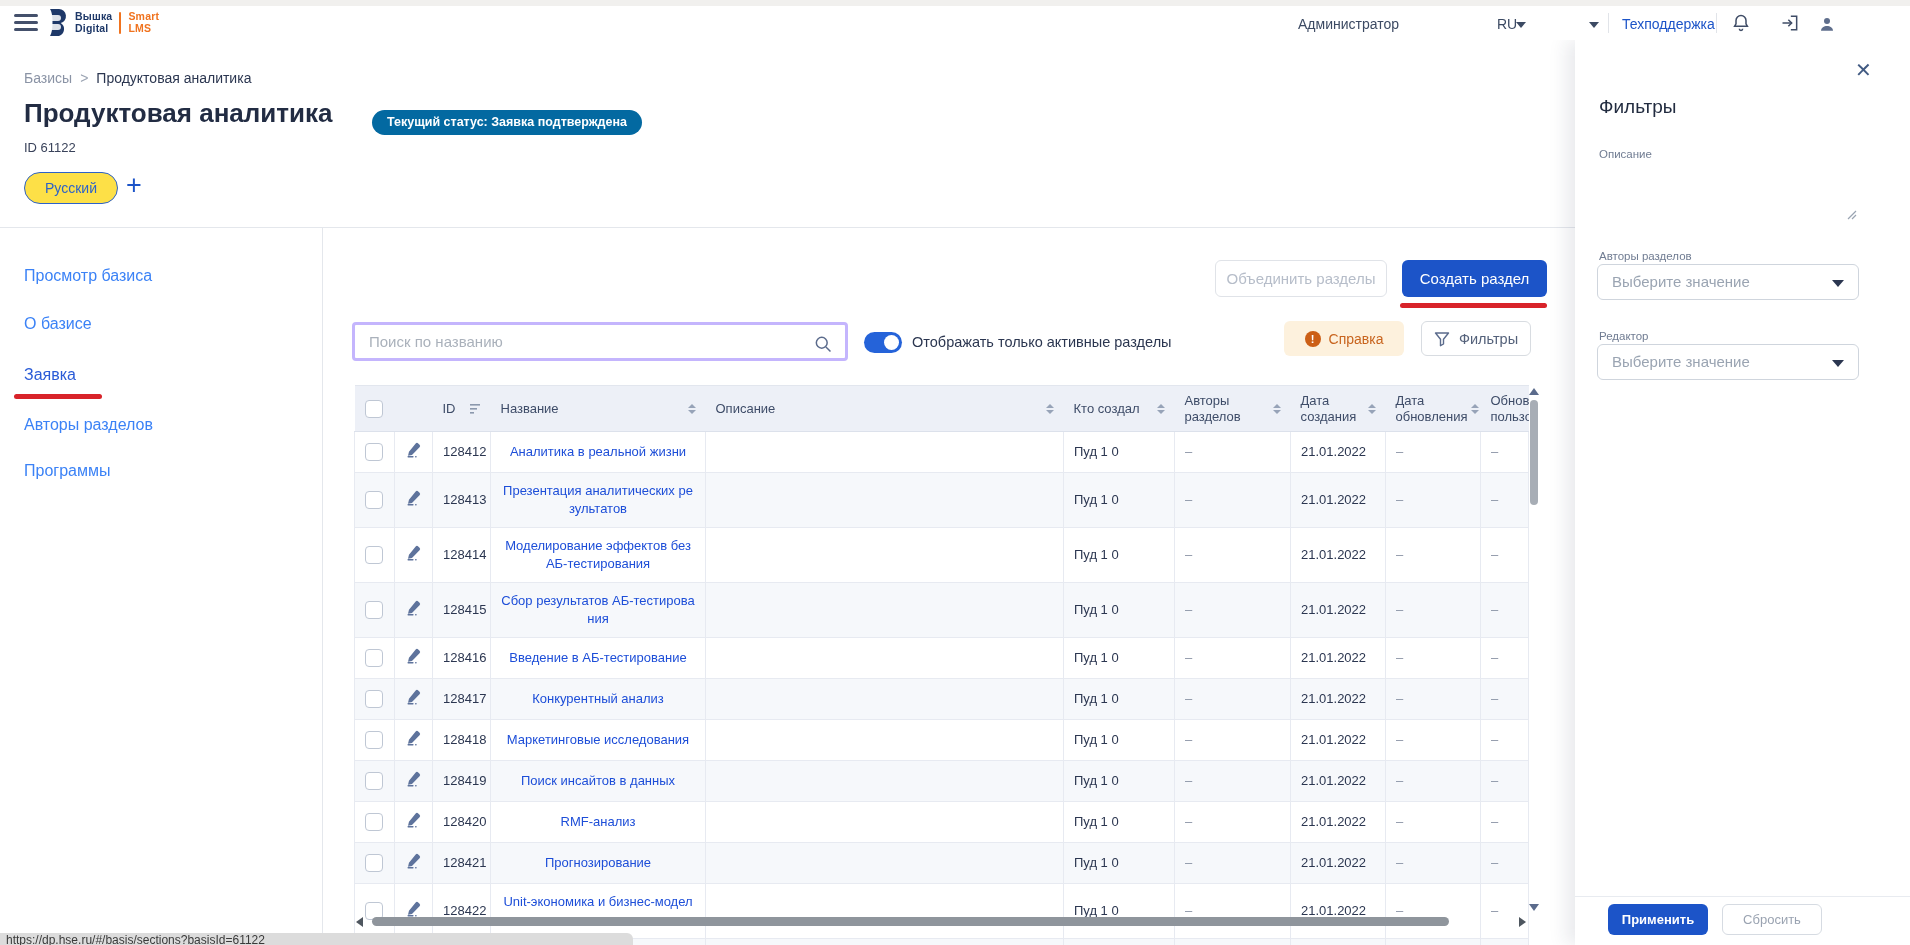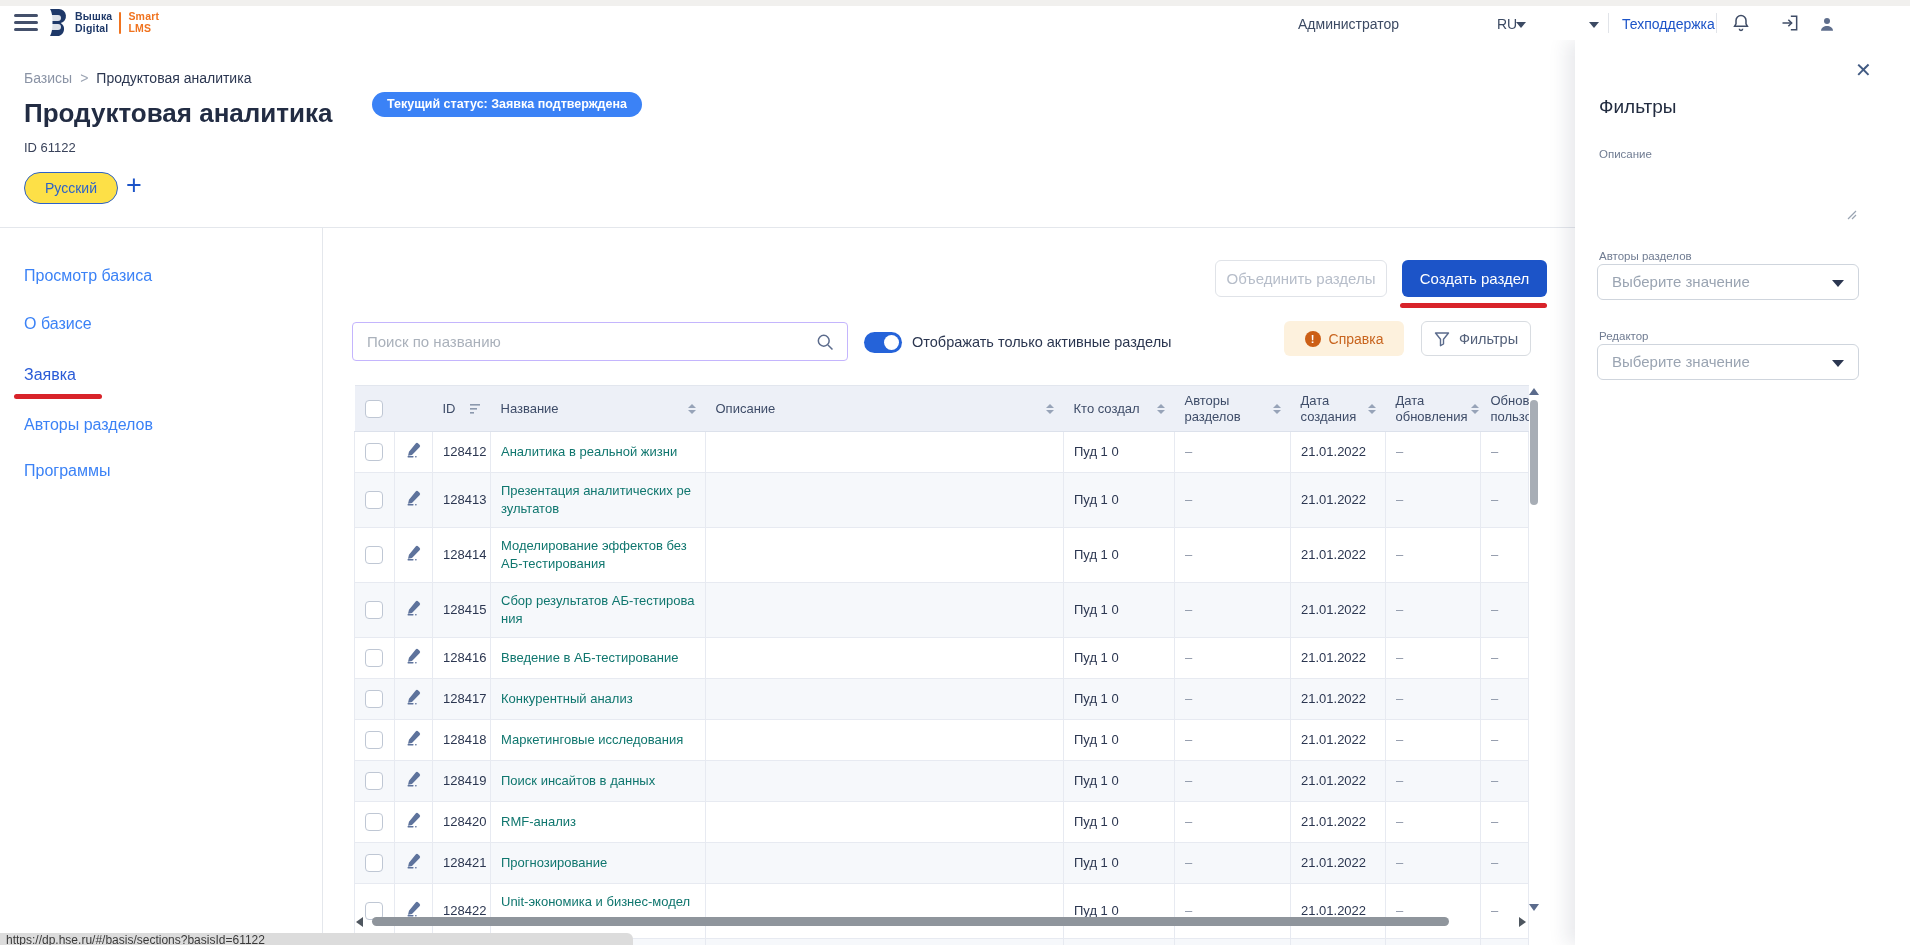--- a/index.html
+++ b/index.html
@@ -19,40 +19,40 @@
   .tb-caret{position:absolute;top:16px;width:0;height:0;border-left:5px solid transparent;
     border-right:5px solid transparent;border-top:6px solid #3c4a63;}
   .tb-div{position:absolute;top:7px;width:1px;height:20px;background:#e1e4e9;}
   .tb-ic{position:absolute;top:7px;cursor:pointer;}
 
   
   #breadcrumb{position:absolute;left:24px;top:70px;font-size:14px;color:#8a93a5;}
   #breadcrumb .sep{margin:0 8px;color:#9aa3b2;}
   #breadcrumb .cur{color:#2b3650;}
   #page-title{position:absolute;left:24px;top:98px;font-size:26px;font-weight:bold;color:#222c43;}
-  #status-badge{position:absolute;left:372px;top:92px;height:25px;line-height:25px;
-    background:#3b82f6;color:#fff;font-size:12.5px;font-weight:bold;border-radius:13px;padding:0 15px;}
+  #status-badge{position:absolute;left:372px;top:110px;height:25px;line-height:25px;
+    background:#0369a1;color:#fff;font-size:12.5px;font-weight:bold;border-radius:13px;padding:0 15px;}
   #entity-id{position:absolute;left:24px;top:140px;font-size:13px;color:#39425a;}
   #lang-chip{position:absolute;left:24px;top:172px;height:32px;line-height:30px;padding:0 20px;
     background:#fde047;border:1.5px solid #2d62c9;border-radius:17px;color:#2d62c9;font-size:14px;cursor:pointer;}
   #add-lang{position:absolute;left:126px;top:170px;font-size:27px;color:#1c54c8;font-weight:400;cursor:pointer;}
   #hdr-divider{position:absolute;left:0;top:227px;width:1575px;height:1px;background:#e4e7ec;}
   #side-divider{position:absolute;left:322px;top:227px;width:1px;height:718px;background:#e4e7ec;}
 
   
   .nav-item{position:absolute;left:24px;font-size:16px;color:#3b82f6;cursor:pointer;}
   .nav-item.active{color:#2a5bd7;}
   .red-line{position:absolute;height:5px;border-radius:3px;background:#d8232a;}
 
   
   .btn{position:absolute;border-radius:6px;font-size:15px;text-align:center;cursor:pointer;}
   #btn-merge{left:1215px;top:260px;width:172px;height:37px;line-height:35px;background:#fff;
     border:1px solid #e0e3e8;color:#b6bdc9;}
   #btn-create{left:1402px;top:260px;width:145px;height:37px;line-height:37px;background:#1c54c8;color:#fff;}
-  #search-box{position:absolute;left:352px;top:322px;width:496px;height:39px;border:1px solid #c4b5fd;
+  #search-box{position:absolute;left:352px;top:322px;width:496px;height:39px;border:3px solid #c4b5fd;
     border-radius:4px;background:#fff;}
   #search-box input{width:100%;height:100%;border:none;outline:none;background:transparent;
     font-family:"Liberation Sans",sans-serif;font-size:15px;color:#2b3650;padding:0 44px 0 14px;}
   #search-box input::placeholder{color:#aab1bb;}
   #search-ic{position:absolute;right:12px;top:9px;cursor:pointer;}
   #toggle{position:absolute;left:864px;top:332px;width:38px;height:21px;border-radius:11px;
     background:#2563d9;cursor:pointer;}
   #toggle .knob{position:absolute;right:3px;top:3px;width:15px;height:15px;border-radius:50%;background:#fff;}
   #toggle-label{position:absolute;left:912px;top:334px;font-size:14.5px;color:#2b3650;}
   #btn-help{left:1284px;top:321px;width:120px;height:35px;background:#fdf1dd;border:none;
@@ -72,21 +72,21 @@
     padding:0 10px;border-top:1px solid #e2e6ee;border-bottom:1px solid #dce1eb;overflow:hidden;cursor:pointer;}
   .hwrap{display:flex;align-items:center;justify-content:space-between;gap:4px;line-height:16px;}
   .sort{display:inline-flex;flex-direction:column;gap:2px;flex:none;}
   .sort i{display:block;width:0;height:0;border-left:4px solid transparent;border-right:4px solid transparent;}
   .sort .up{border-bottom:4px solid #97a3b8;}
   .sort .down{border-top:4px solid #97a3b8;}
   td{border-bottom:1px solid #e7eaf1;border-right:1px solid #e7eaf1;padding:9px 10px;font-size:13px;
     color:#2b3650;line-height:18px;vertical-align:middle;overflow:hidden;}
   td:first-child{border-left:1px solid #e7eaf1;}
   tbody tr:nth-child(even){background:#f6f8fb;}
-  td.c-name{word-break:break-all;color:#0f766e;}
+  td.c-name{word-break:break-all;color:#1d4ed8;text-align:center;}
   td.dim{color:#8a93a5;}
   .checkbox{display:inline-block;width:18px;height:18px;border:1.5px solid #bfc7d4;border-radius:4px;
     background:#fff;cursor:pointer;vertical-align:middle;}
   .pencil{cursor:pointer;display:inline-block;}
 
   
   #vscroll{position:absolute;left:1528px;top:386px;width:12px;height:527px;}
   #vscroll .arr-up{position:absolute;left:1px;top:2px;width:0;height:0;border-left:5px solid transparent;
     border-right:5px solid transparent;border-bottom:7px solid #5b6b8c;}
   #vscroll .thumb{position:absolute;left:2px;top:14px;width:8px;height:105px;border-radius:4px;background:#a7adb5;}
@@ -577,15 +577,19 @@
     <span>Выберите значение</span>
     <span class="car"></span>
   </div>
 
   <div class="f-label" id="f-edit">Редактор</div>
   <div class="selectbox" id="sel-editor">
     <span>Выберите значение</span>
     <span class="car"></span>
   </div>
 
+  <div id="panel-footer">
+    <button id="btn-apply">Применить</button>
+    <button id="btn-reset">Сбросить</button>
+  </div>
 </div>
 
 <div id="url-tip">https://dp.hse.ru/#/basis/sections?basisId=61122</div>
 
 </body></html>

